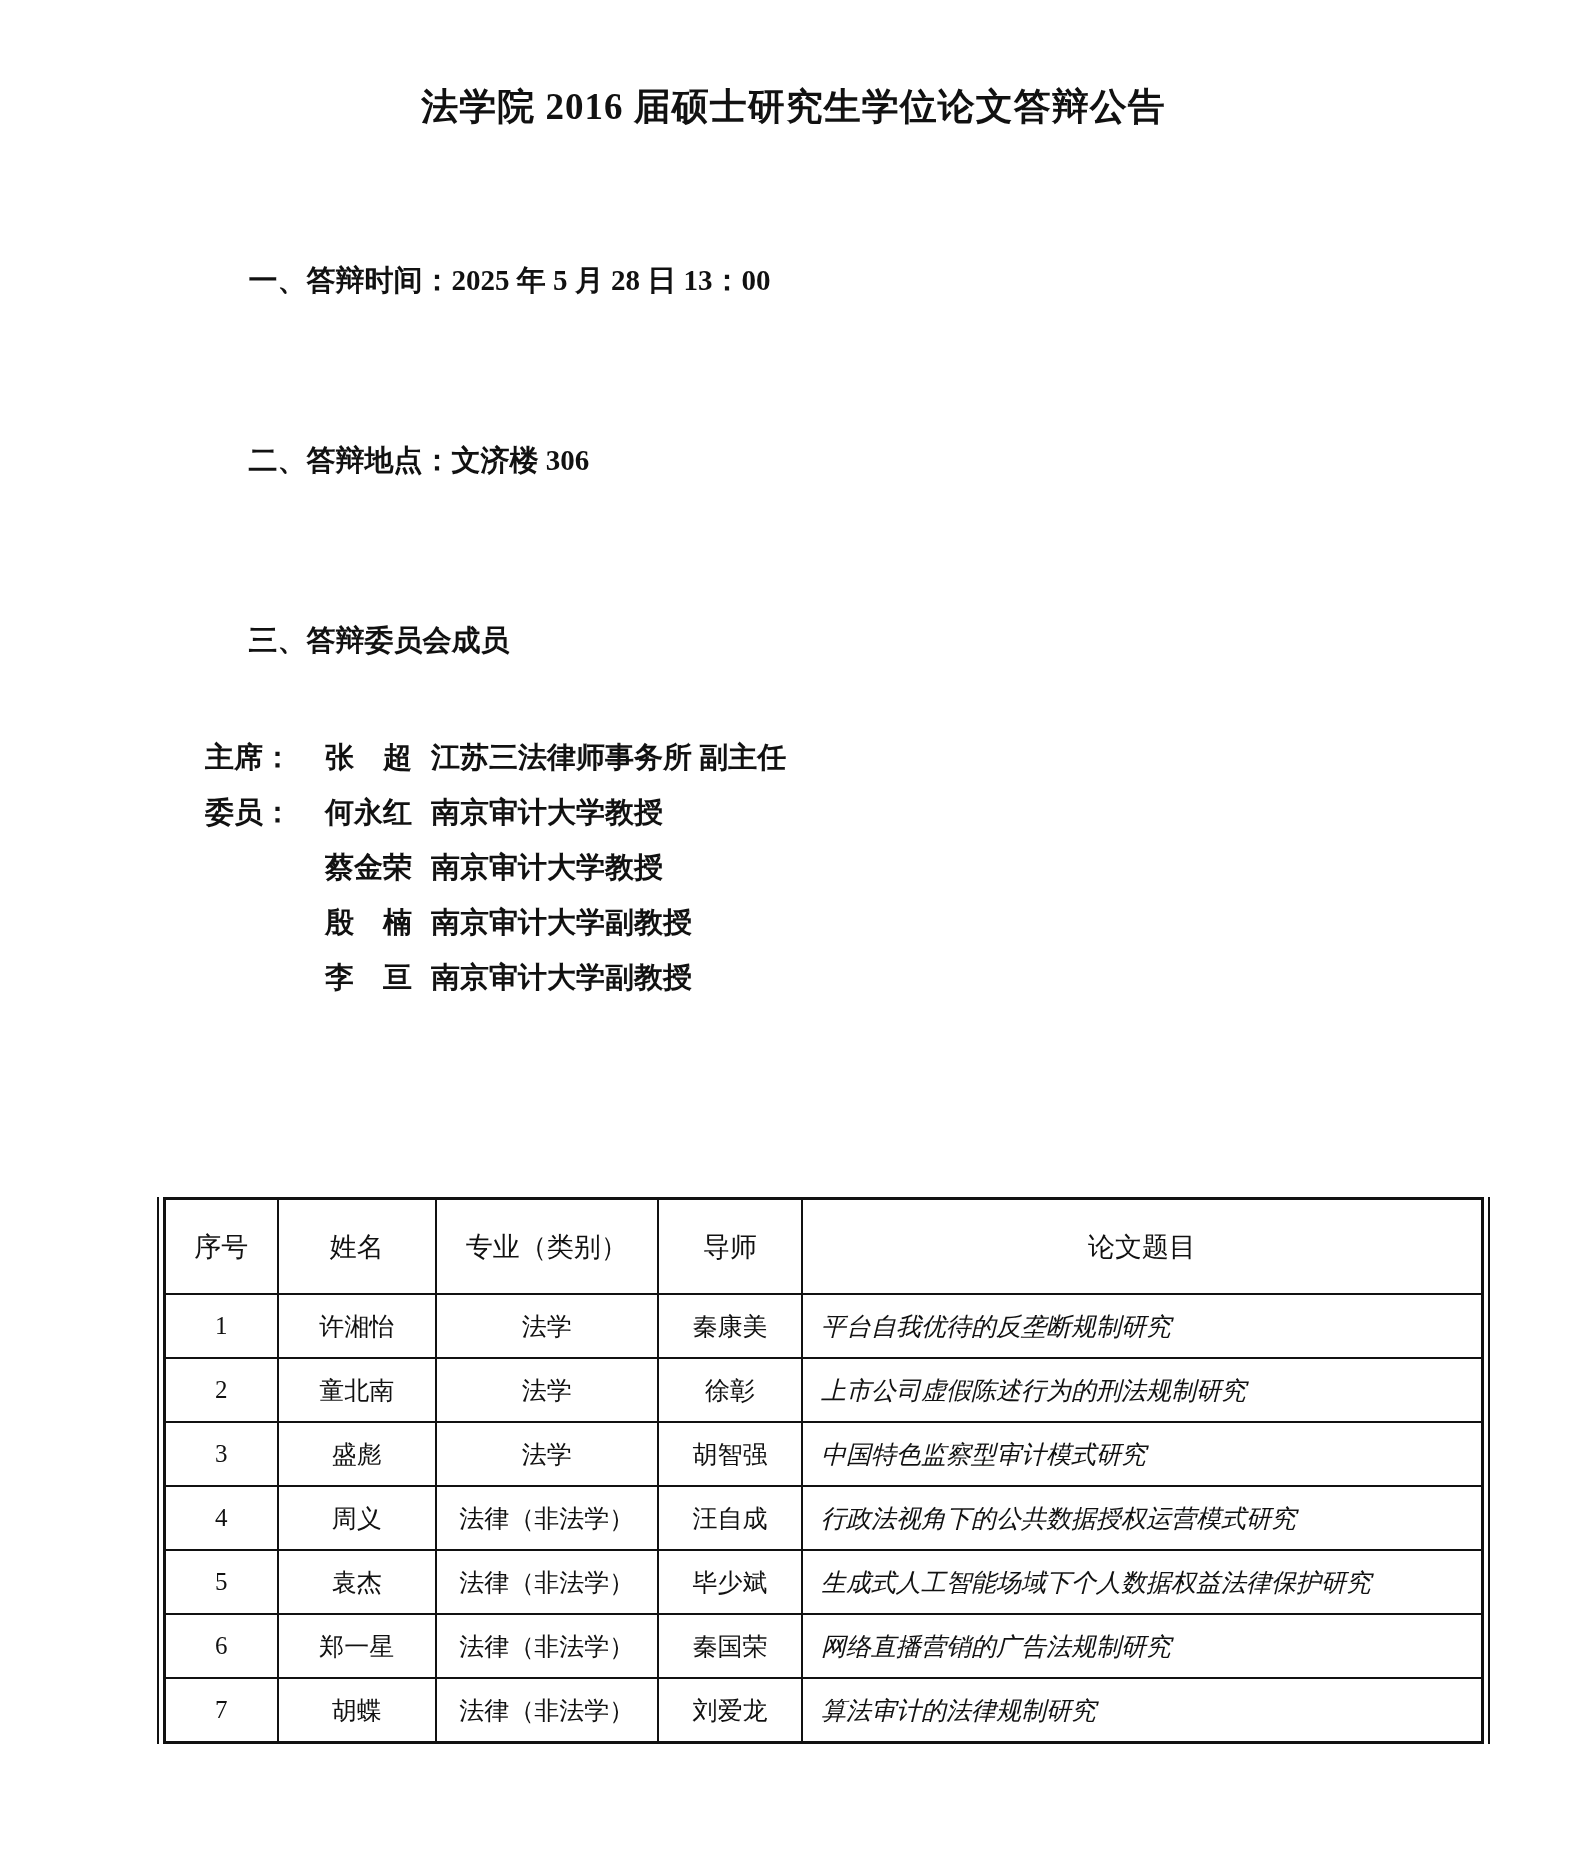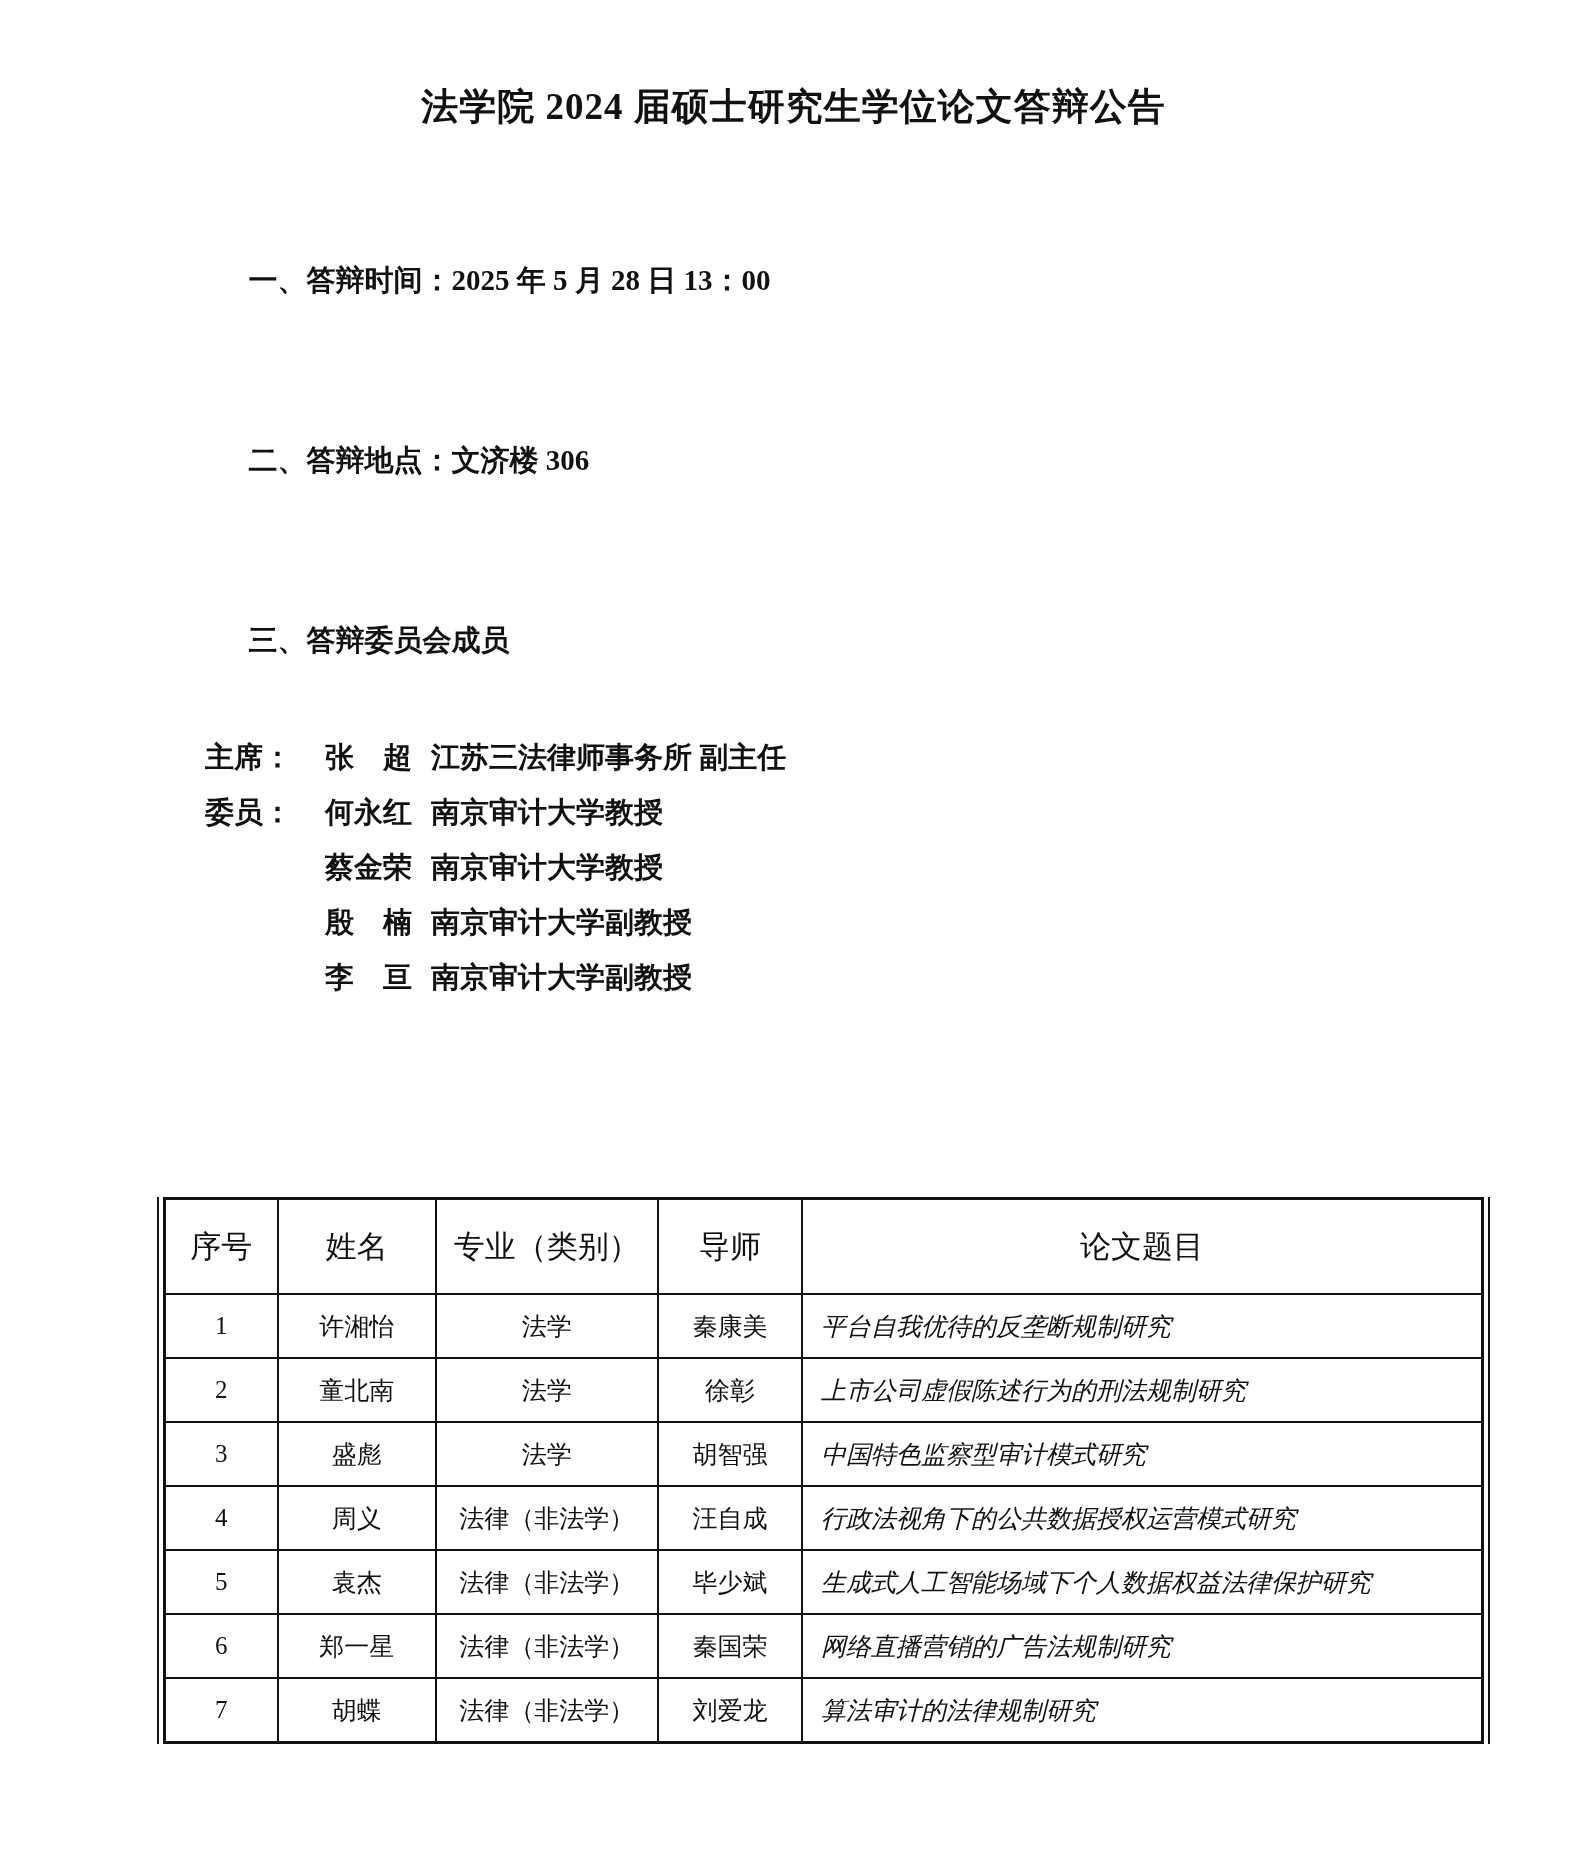--- a/index.html
+++ b/index.html
@@ -69,38 +69,38 @@
   table.thesis td {
     border: 2px solid #111111;
     text-align: center;
     vertical-align: middle;
     font-weight: normal;
     padding: 0;
     overflow: hidden;
   }
   table.thesis thead th {
     height: 93px;
-    font-size: 31px;
+    font-size: 27px;
   }
   table.thesis tbody td {
     height: 62px;
     font-size: 25px;
   }
   table.thesis td.thesis-title-cell {
     text-align: left;
     padding-left: 18px;
     font-style: italic;
   }
 </style>
 </head>
 <body>
 
 <div class="page">
 
-  <h1 class="title">法学院 2024 届硕士研究生学位论文答辩公告</h1>
+  <h1 class="title">法学院 2016 届硕士研究生学位论文答辩公告</h1>
 
   <div class="notice">
     <div class="notice-line">
       <span>一、答辩时间：</span><span>2025 年 5 月 28 日 13：00</span>
     </div>
     <div class="notice-line">
       <span>二、答辩地点：</span><span>文济楼 306</span>
     </div>
     <div class="notice-line">
       <span>三、答辩委员会成员</span><span></span>

